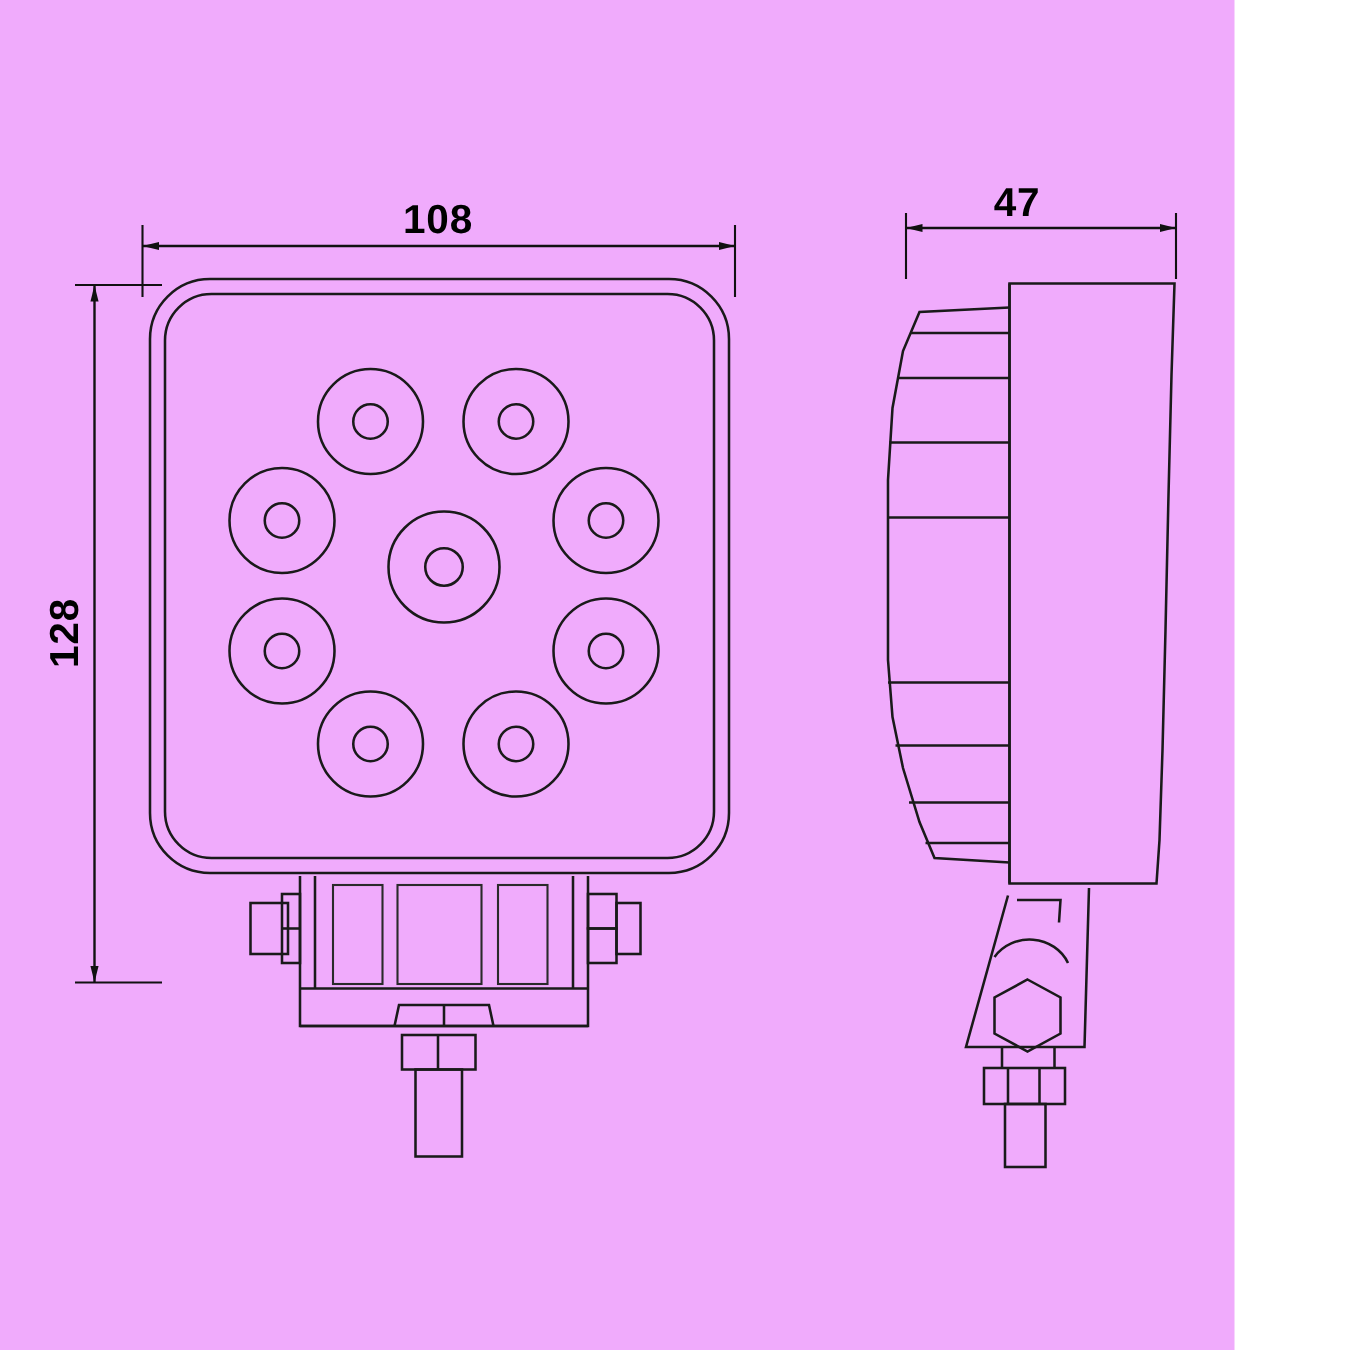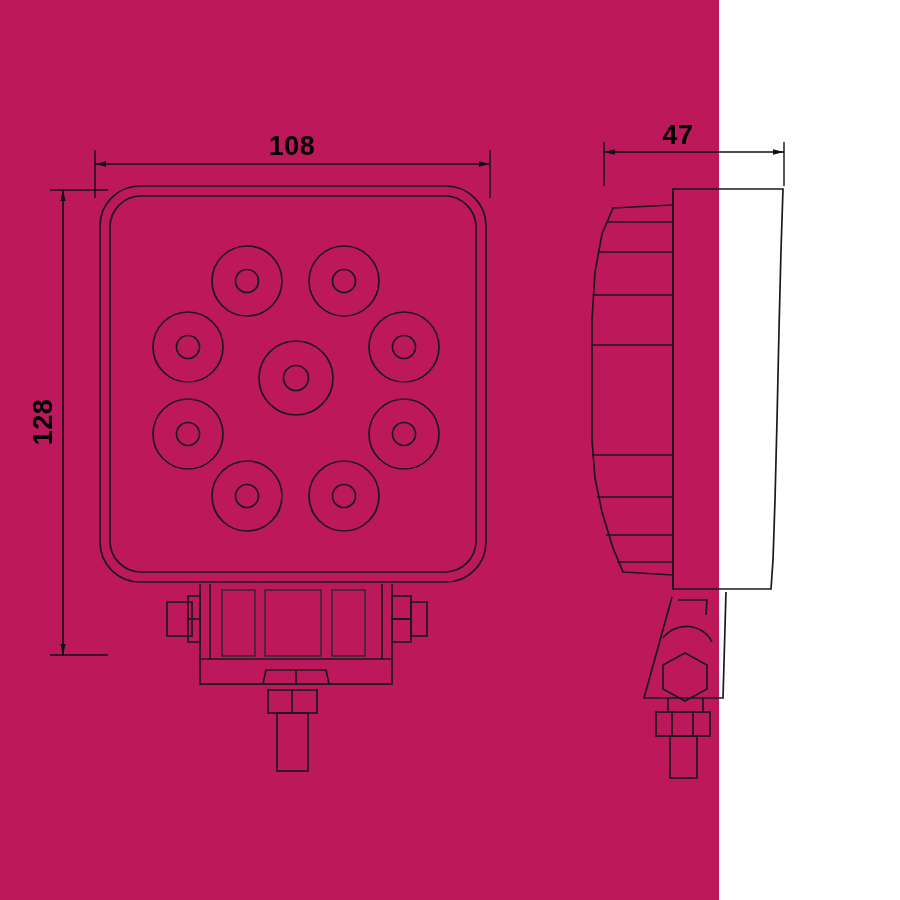--- a/index.html
+++ b/index.html
@@ -8,23 +8,23 @@
     background: #ffffff;
   }
   body {
     width: 900px;
     height: 900px;
     font-family: "Liberation Sans", sans-serif;
     overflow: hidden;
   }
   #drawing-root {
     position: relative;
-    width: 719px;
+    width: 823px;
     height: 900px;
-    background: #be185d;
+    background: #f0abfc;
   }
   svg.cad {
     position: absolute;
     top: 0;
     left: 0;
     width: 900px;
     height: 900px;
     display: block;
   }
   .ln {

